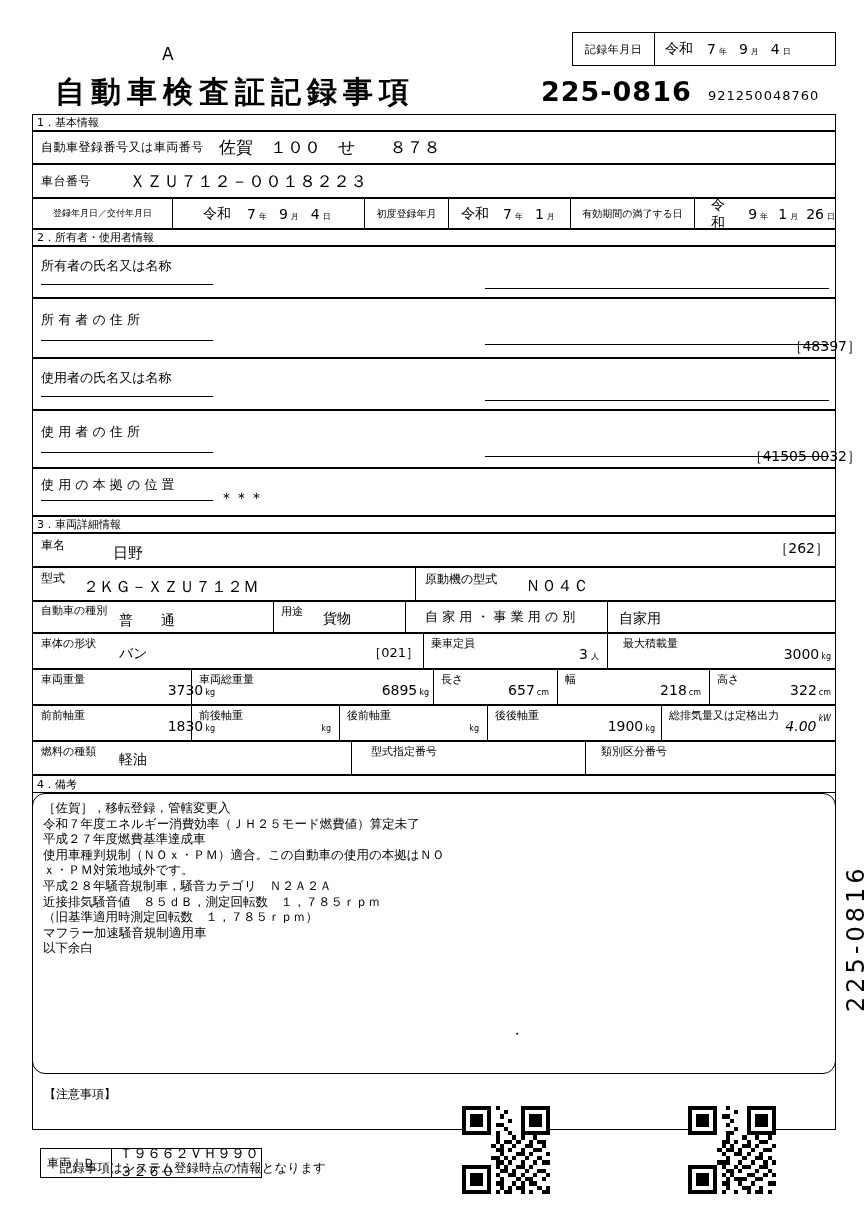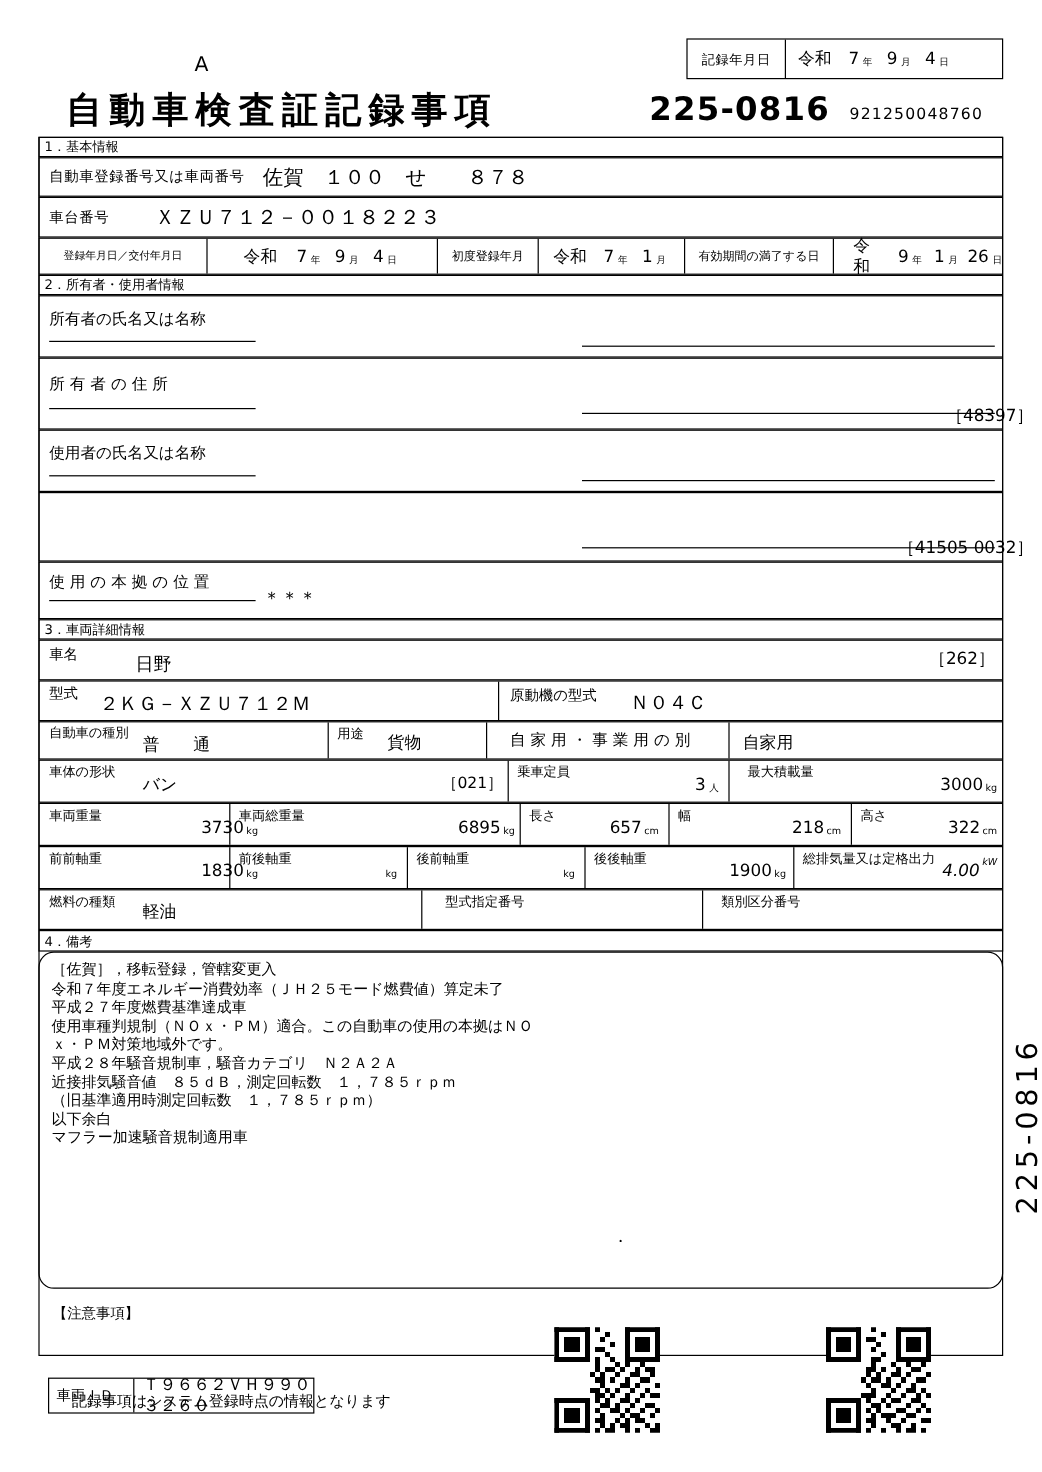--- a/index.html
+++ b/index.html
@@ -133,20 +133,23 @@
   <div class="bx b" style="left:32px;top:358px;width:804px;height:52px;">
     <div class="bx ctr" style="left:8px;top:0;height:38px;width:172px;border-bottom:1px solid #000;">
       <span style="font-size:13px;">使用者の氏名又は名称</span>
     </div>
     <div class="bx ctr" style="left:452px;top:0;height:42px;width:344px;border-bottom:1px solid #000;font-size:13px;">
       <span></span>
     </div>
   </div>
 
   <div class="bx b" style="left:32px;top:410px;width:804px;height:58px;">
+    <div class="bx ctr" style="left:8px;top:0;height:42px;width:172px;border-bottom:1px solid #000;">
+      <span style="font-size:13px;">使 用 者 の 住 所</span>
+    </div>
     <div class="bx ctr" style="left:452px;top:0;height:46px;width:344px;border-bottom:1px solid #000;font-size:13px;">
       <span></span>
     </div>
     <div class="bx rt" style="left:600px;top:36px;width:228px;height:20px;font-size:14px;">
       <span>［41505 0032］</span>
     </div>
   </div>
 
   <div class="bx b" style="left:32px;top:468px;width:804px;height:48px;">
     <div class="bx ctr" style="left:8px;top:0;height:32px;width:172px;border-bottom:1px solid #000;">
@@ -355,22 +358,22 @@
   <div class="bx b" style="left:32px;top:793px;width:804px;height:281px;border-radius:13px;">
     <div class="bx" id="remarks-lines" style="left:10px;top:6px;width:780px;font-size:12.5px;line-height:15.6px;">
         <div>［佐賀］，移転登録，管轄変更入</div>
         <div>令和７年度エネルギー消費効率（ＪＨ２５モード燃費値）算定未了</div>
         <div>平成２７年度燃費基準達成車</div>
         <div>使用車種判規制（ＮＯｘ・ＰＭ）適合。この自動車の使用の本拠はＮＯ</div>
         <div>ｘ・ＰＭ対策地域外です。</div>
         <div>平成２８年騒音規制車，騒音カテゴリ　Ｎ２Ａ２Ａ</div>
         <div>近接排気騒音値　８５ｄＢ，測定回転数　１，７８５ｒｐｍ</div>
         <div>（旧基準適用時測定回転数　１，７８５ｒｐｍ）</div>
+        <div>マフラー加速騒音規制適用車</div>
         <div>以下余白</div>
-        <div>マフラー加速騒音規制適用車</div>
       </div>
     <div class="bx" style="left:478px;top:232px;font-size:12px;">・</div>
   </div>
 
   <div class="bx" style="left:44px;top:1086px;font-size:12px;">【注意事項】</div>
   <div class="bx" style="left:60px;top:1160px;font-size:12.5px;">記録事項はシステム登録時点の情報となります</div>
 
   <div class="bx b" style="left:40px;top:1148px;width:222px;height:30px;">
     <div class="bx ctr" style="left:6px;top:0;height:28px;">
       <span style="font-size:12px;">車両ＩＤ</span>

